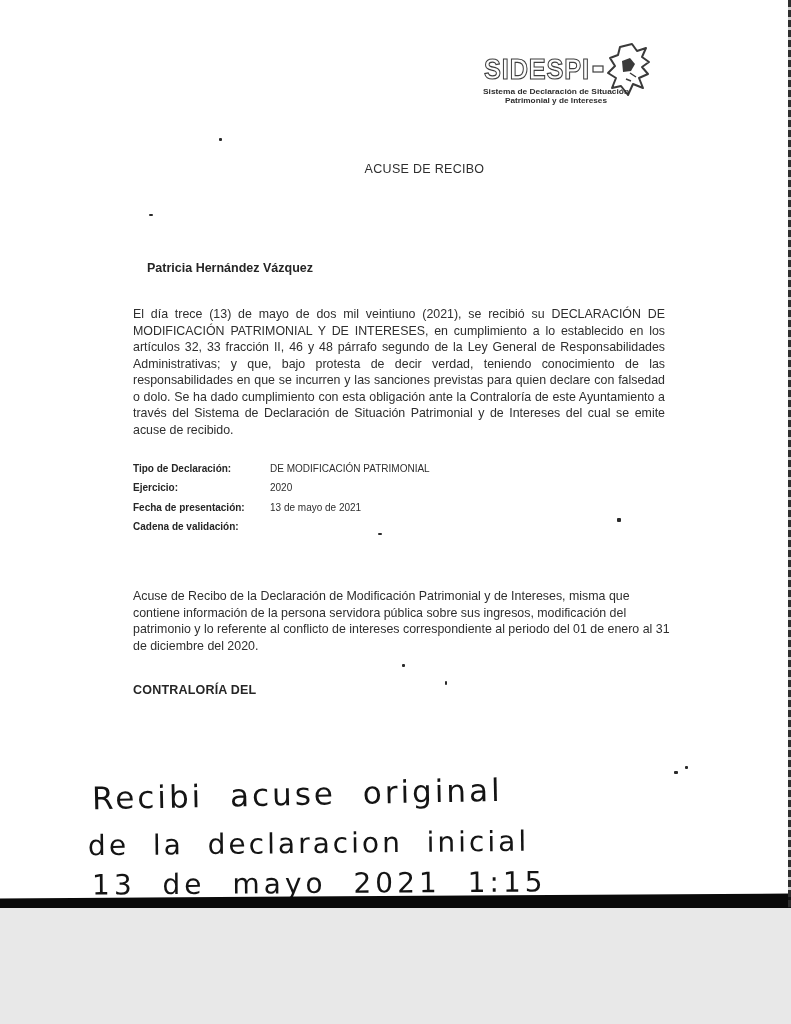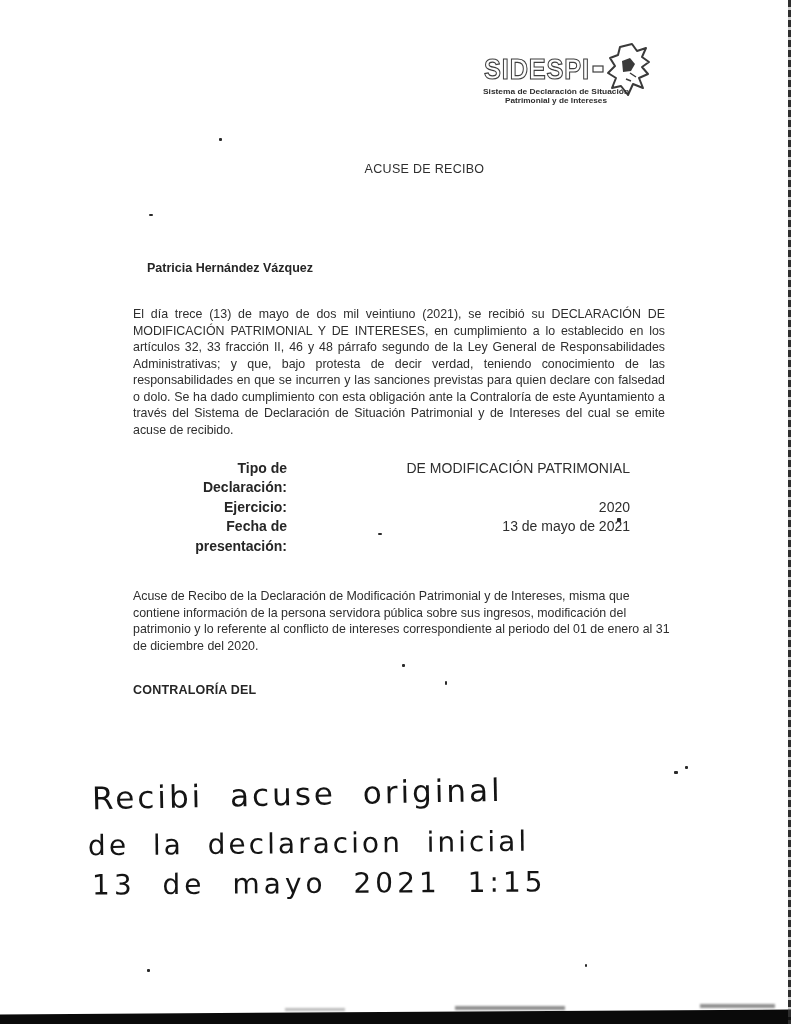--- a/index.html
+++ b/index.html
@@ -1,17 +1,17 @@
 <!DOCTYPE html>
 <html><head>
 <meta charset="utf-8">
 <style>
   html,body{margin:0;padding:0;background:#e8e8e8;}
   .page{
-    position:relative;width:791px;height:1024px;background:#ffffff;
+    position:relative;width:791px;height:908px;background:#ffffff;
     overflow:hidden;font-family:"Liberation Sans",sans-serif;color:#2b2b2b;
   }
   
   .logo{position:absolute;left:482px;top:42px;width:172px;height:68px;}
   
   .doc-title{
     position:absolute;left:0;top:162px;width:791px;text-align:center;
     font-size:12.5px;line-height:15px;letter-spacing:.3px;color:#2e2e2e;margin-left:29px;
   }
   
@@ -19,21 +19,21 @@
   
   .para1{
     position:absolute;left:133px;top:294px;width:532px;
     font-size:12.4px;line-height:16.5px;text-align:justify;color:#2e2e2e;
   }
   .para2{
     position:absolute;left:133px;top:576px;width:545px;
     font-size:12.4px;line-height:16.4px;text-align:left;color:#2e2e2e;
   }
   
-  .fields{position:absolute;left:150px;top:459px;width:480px;font-size:14px;text-align:right;}
+  .fields{position:absolute;left:133px;top:459px;width:480px;font-size:10px;}
   .field-row{display:flex;line-height:19.4px;}
   .field-label{font-weight:bold;width:137px;flex:none;color:#262626;}
   .field-value{flex:1;color:#2e2e2e;}
   
   .office{position:absolute;left:133px;top:683px;font-size:12.5px;font-weight:bold;color:#262626;letter-spacing:.2px;}
   
   .hand{position:absolute;color:#141414;font-family:"DejaVu Sans",sans-serif;white-space:nowrap;}
   .hand-1{left:92px;top:776px;font-size:31px;letter-spacing:3px;word-spacing:14px;transform:rotate(-1.2deg);}
   .hand-2{left:88px;top:827px;font-size:28px;letter-spacing:3px;word-spacing:12px;transform:rotate(-0.6deg);}
   .hand-3{left:92px;top:867px;font-size:28px;letter-spacing:4px;word-spacing:14px;transform:rotate(-0.4deg);}
@@ -85,20 +85,24 @@
       <span class="field-value">DE MODIFICACIÓN PATRIMONIAL</span>
     </div>
     <div class="field-row">
       <span class="field-label">Ejercicio:</span>
       <span class="field-value">2020</span>
     </div>
     <div class="field-row">
       <span class="field-label">Fecha de presentación:</span>
       <span class="field-value">13 de mayo de 2021</span>
     </div>
+    <div class="field-row">
+      <span class="field-label">Cadena de validación:</span>
+      <span class="field-value"></span>
+    </div>
   </div>
 
   <p class="para2">Acuse de Recibo de la Declaración de Modificación Patrimonial y de Intereses, misma que contiene información de la persona servidora pública sobre sus ingresos, modificación del patrimonio y lo referente al conflicto de intereses correspondiente al periodo del 01 de enero al 31 de diciembre del 2020.</p>
 
   <div class="office">CONTRALORÍA DEL</div>
 
   <div class="hand hand-1">Recibi acuse original</div>
   <div class="hand hand-2">de la declaracion inicial</div>
   <div class="hand hand-3">13 de mayo 2021 1:15</div>
 

